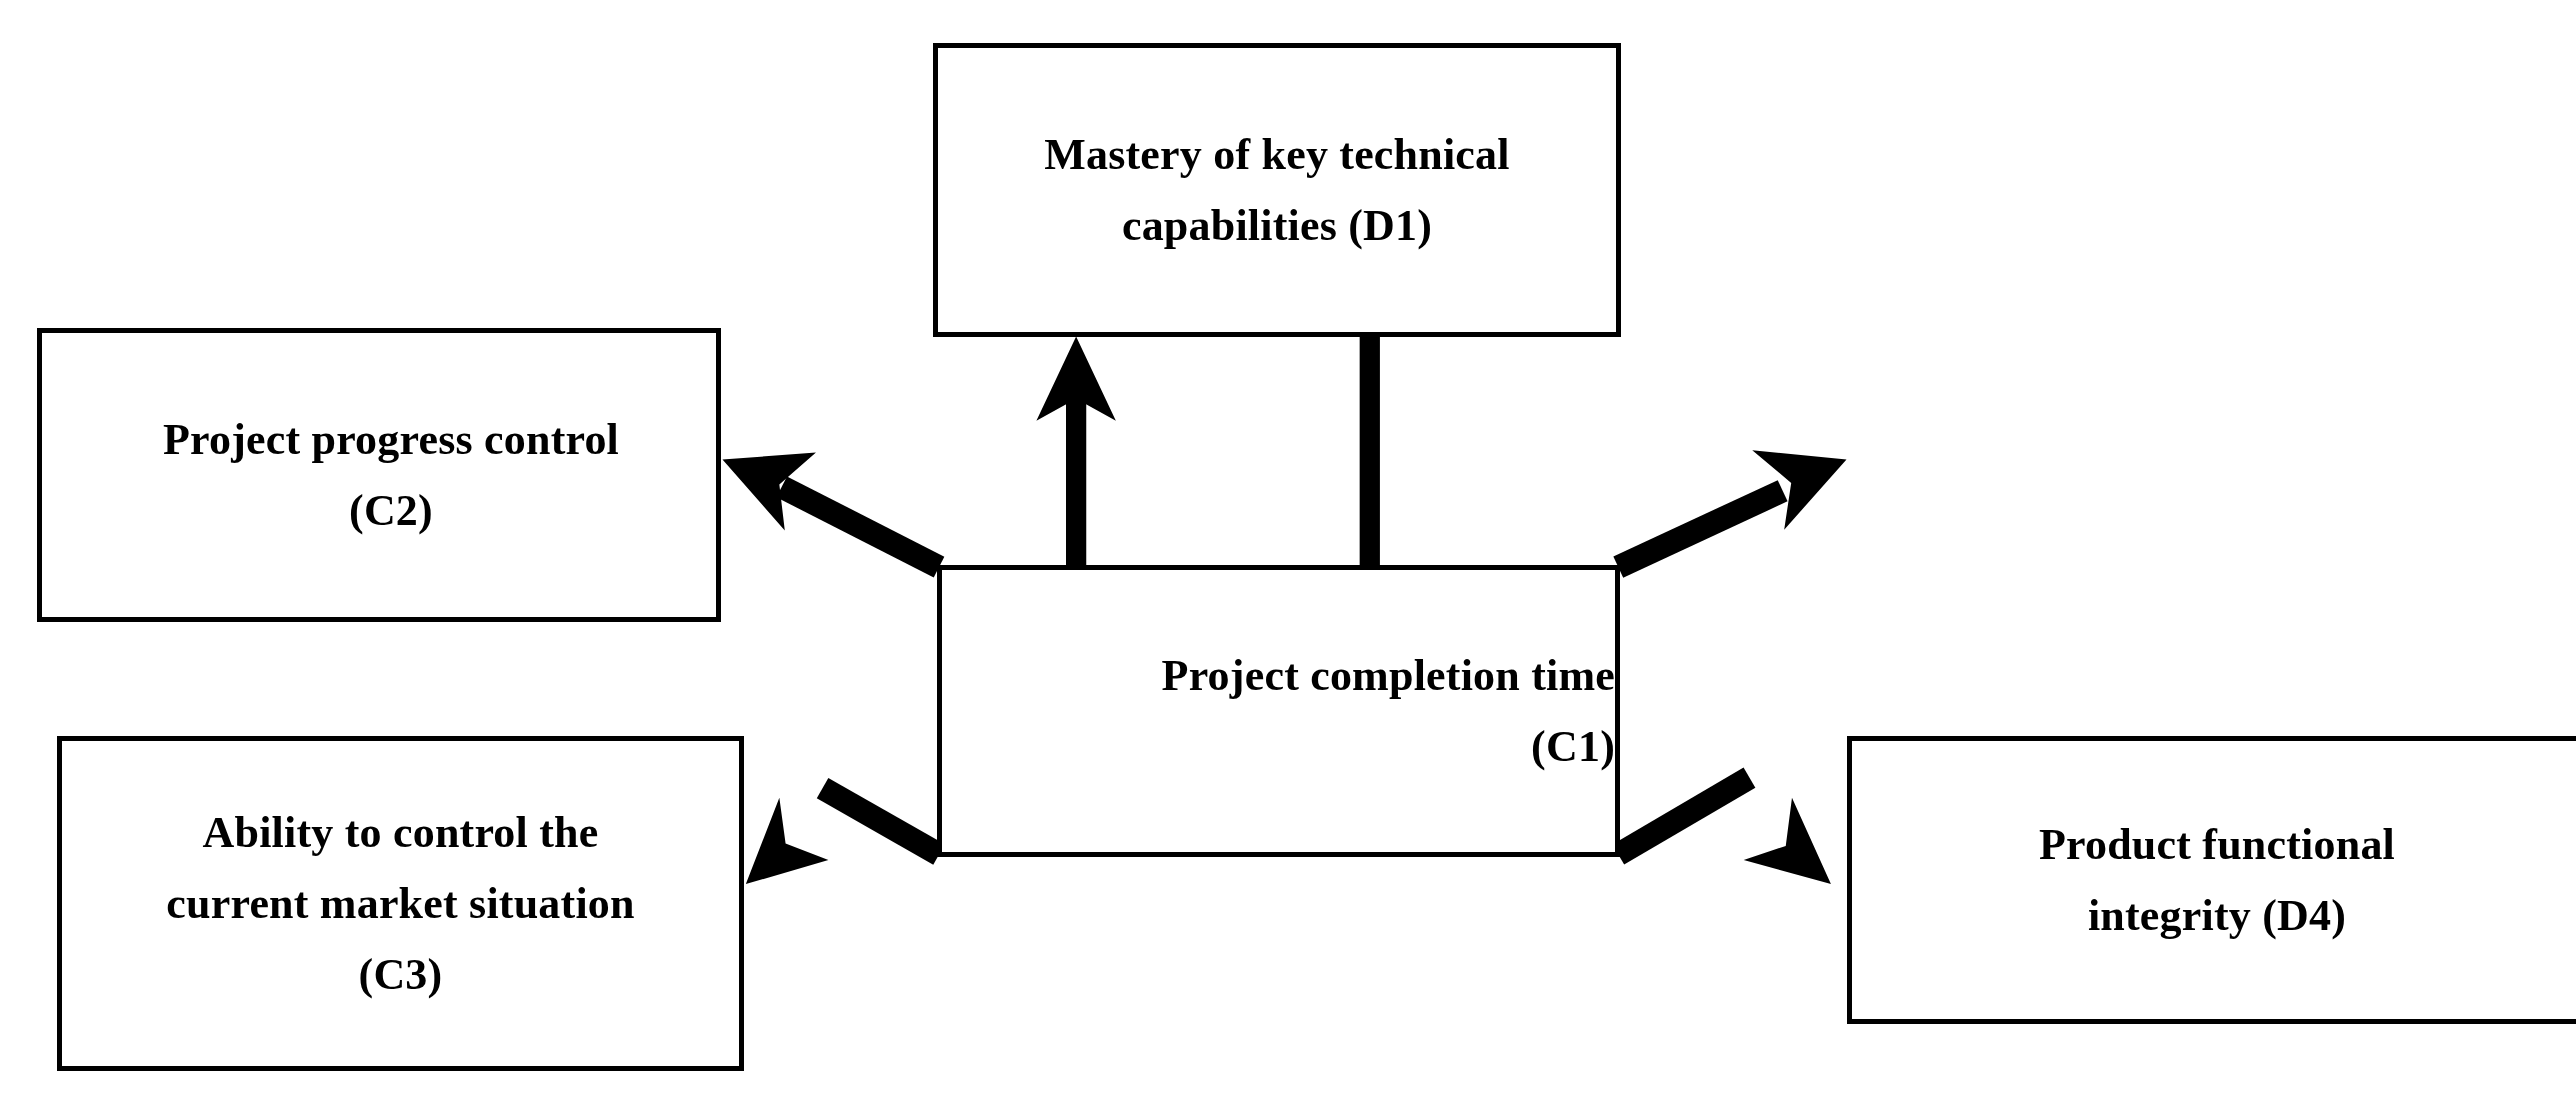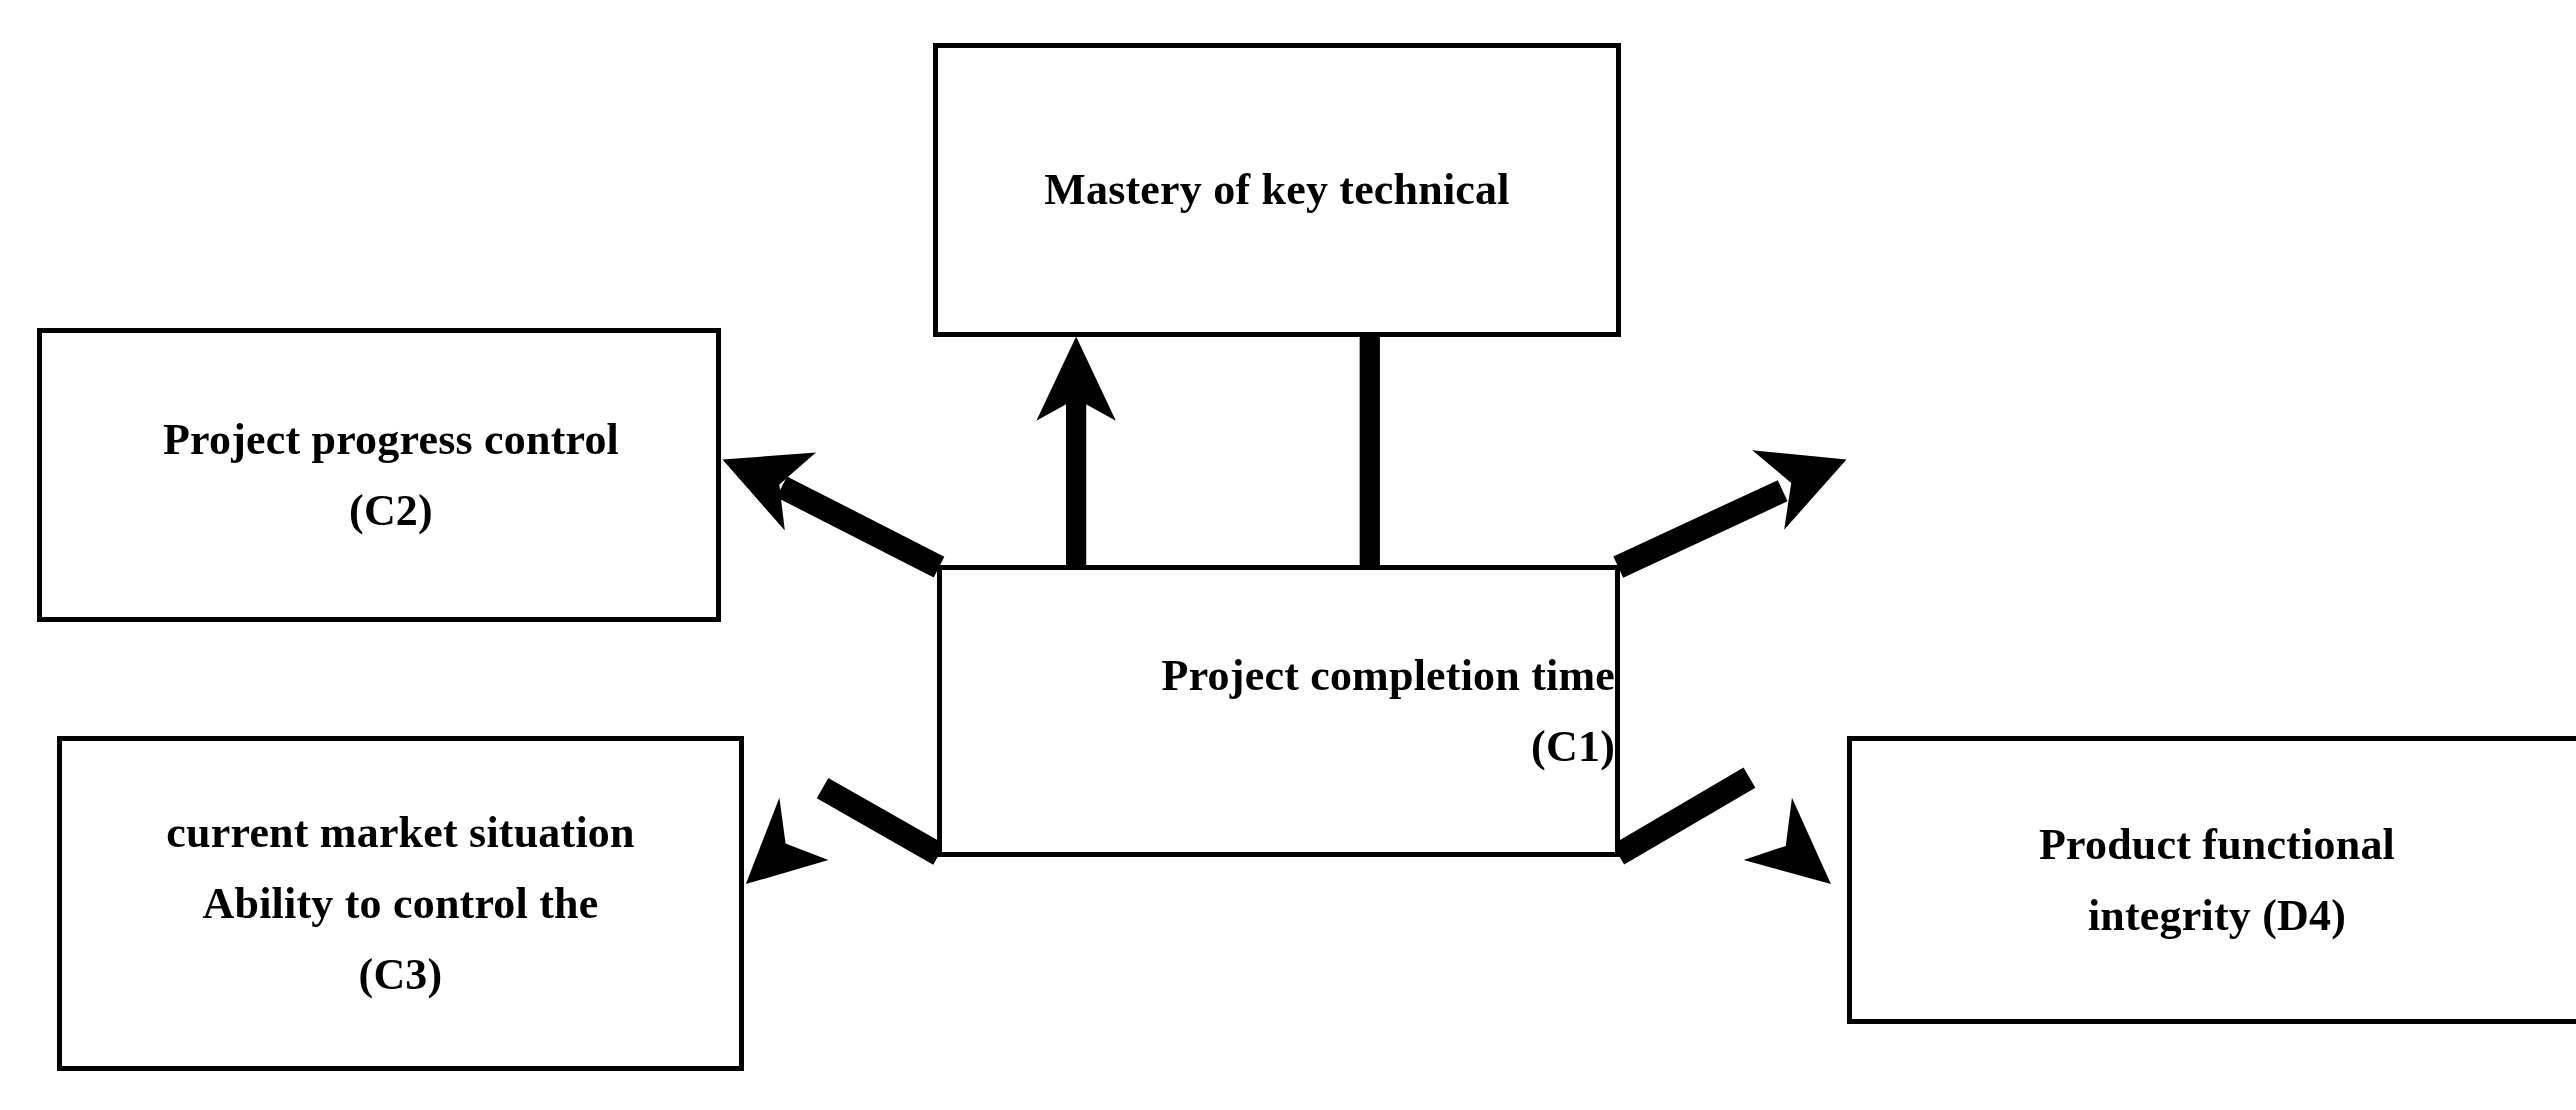--- a/index.html
+++ b/index.html
@@ -87,30 +87,31 @@
     </g>
 
     <g>
       <line x1="2077" y1="1097" x2="2272" y2="1089" stroke="#000000" stroke-width="30" transform="rotate(-28 2077 1097)"></line>
       <polygon points="2350,1135 2300,1024 2292,1086 2238,1104" fill="#000000"></polygon>
     </g>
   </svg>
 
   <div class="node" id="node-d1">
     <span class="line">Mastery of key technical</span>
+    <span class="line">capabilities (D1)</span>
   </div>
 
   <div class="node" id="node-c2">
     <span class="line">Project progress control</span>
     <span class="line">(C2)</span>
   </div>
 
   <div class="node" id="node-c3">
+    <span class="line">Ability to control the</span>
     <span class="line">current market situation</span>
-    <span class="line">Ability to control the</span>
     <span class="line">(C3)</span>
   </div>
 
   <div class="node" id="node-c1">
     <span class="line">Project completion time</span>
     <span class="line">(C1)</span>
   </div>
 
 
   <div class="node" id="node-d4">

